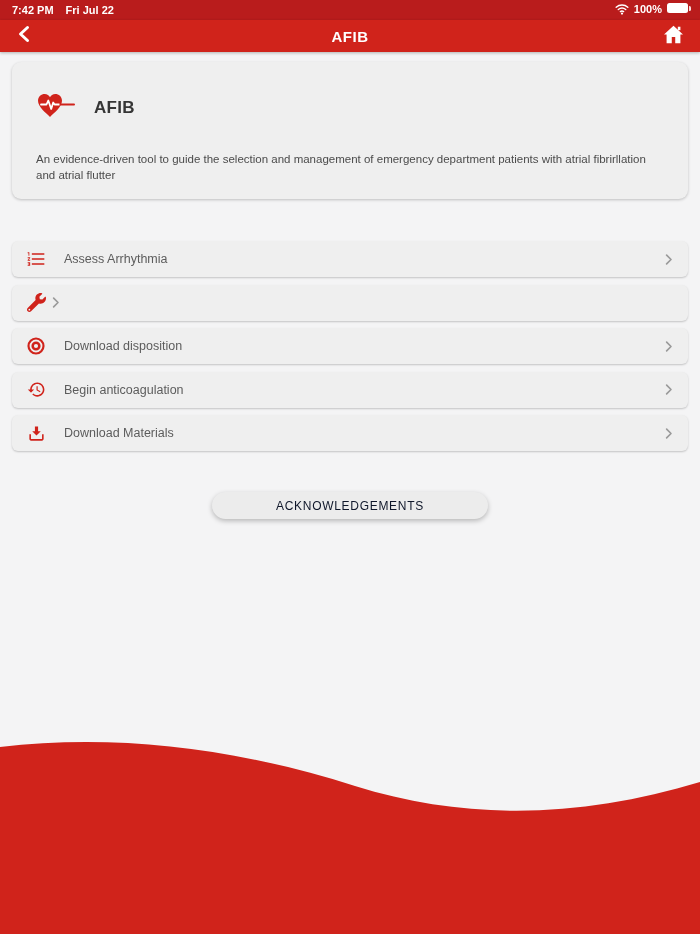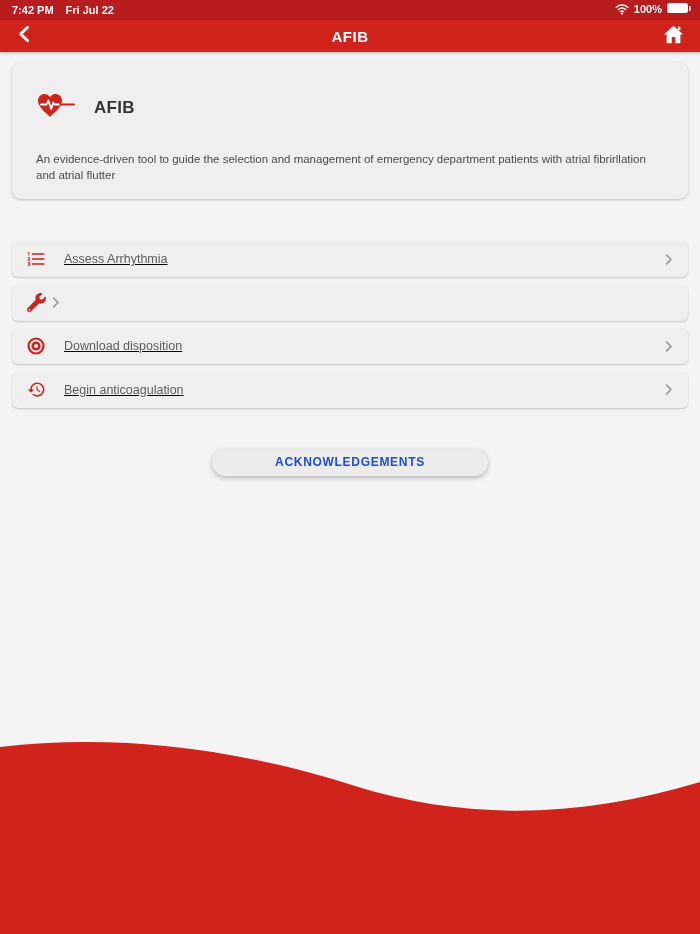--- a/index.html
+++ b/index.html
@@ -56,33 +56,33 @@
   .intro-card .desc {
     margin-top:28px; padding:0 12px;
     font-size:11.5px; line-height:1.35; color:#4b4b4b;
   }
   
   .menu { margin-top:42px; }
   .menu-item {
     height:36px; background:#efefef; border-radius:6px;
     box-shadow:0 1px 2px rgba(0,0,0,.2);
     display:flex; align-items:center; padding:0 12px 0 12px;
-    margin-bottom:7.5px; cursor:pointer;text-decoration:underline;
+    margin-bottom:7.5px; cursor:pointer;
   }
   .menu-item .mi-icon { width:24px; display:flex; align-items:center; justify-content:center; }
   .menu-item .mi-label { flex:1; margin-left:16px; font-size:12.5px; color:#5c5c5c; }
   .menu-item .mi-chev { display:flex; align-items:center; }
   
   .ack-btn {
     width:276px; height:27px; margin:41px auto 16px;
     background:#ececec; border:none; border-radius:14px;
     box-shadow:0 2px 5px rgba(0,0,0,.25);
     display:flex; align-items:center; justify-content:center;
-    color:#1d4ed8; font-family:"Liberation Sans", sans-serif;
-    font-size:12px; font-weight:bold; letter-spacing:.7px;
+    color:#0f172a; font-family:"Liberation Sans", sans-serif;
+    font-size:12px; font-weight:normal; letter-spacing:.7px;
     cursor:pointer;
   }
   
   .wave-wrap {
     position:absolute; left:0; bottom:0; width:700px; height:234px;
     pointer-events:none;
   }
   .wave-wrap svg { display:block; }
 </style>
 </head>
@@ -193,20 +193,34 @@
         </svg>
       </span>
       <span class="mi-label">Begin anticoagulation</span>
       <span class="mi-chev">
         <svg width="15" height="15" viewBox="0 0 24 24">
             <polyline points="9,5 16,12 9,19" fill="none" stroke="#9a9a9a" stroke-width="2.6" stroke-linecap="round" stroke-linejoin="round"></polyline>
           </svg>
       </span>
     </div>
 
+    <div class="menu-item">
+      <span class="mi-icon">
+        <svg width="19" height="19" viewBox="0 0 24 24">
+          <path fill="#d0231b" d="M19 13v6H5v-6H3v6c0 1.1.9 2 2 2h14c1.1 0 2-.9 2-2v-6h-2z"></path>
+          <path fill="#d0231b" d="M10 3h4v6h3.4L12 14.6 6.6 9H10z"></path>
+        </svg>
+      </span>
+      <span class="mi-label">Download Materials</span>
+      <span class="mi-chev">
+        <svg width="15" height="15" viewBox="0 0 24 24">
+            <polyline points="9,5 16,12 9,19" fill="none" stroke="#9a9a9a" stroke-width="2.6" stroke-linecap="round" stroke-linejoin="round"></polyline>
+          </svg>
+      </span>
+    </div>
 
   </div>
 
   <button class="ack-btn">ACKNOWLEDGEMENTS</button>
 
 </div>
 
 <div class="wave-wrap">
   <svg width="700" height="234" viewBox="0 0 700 234">
     <path d="M0,47 C110,34 230,46 355,86 C470,122 585,117 700,82 L700,234 L0,234 Z" fill="#d0231b"></path>

